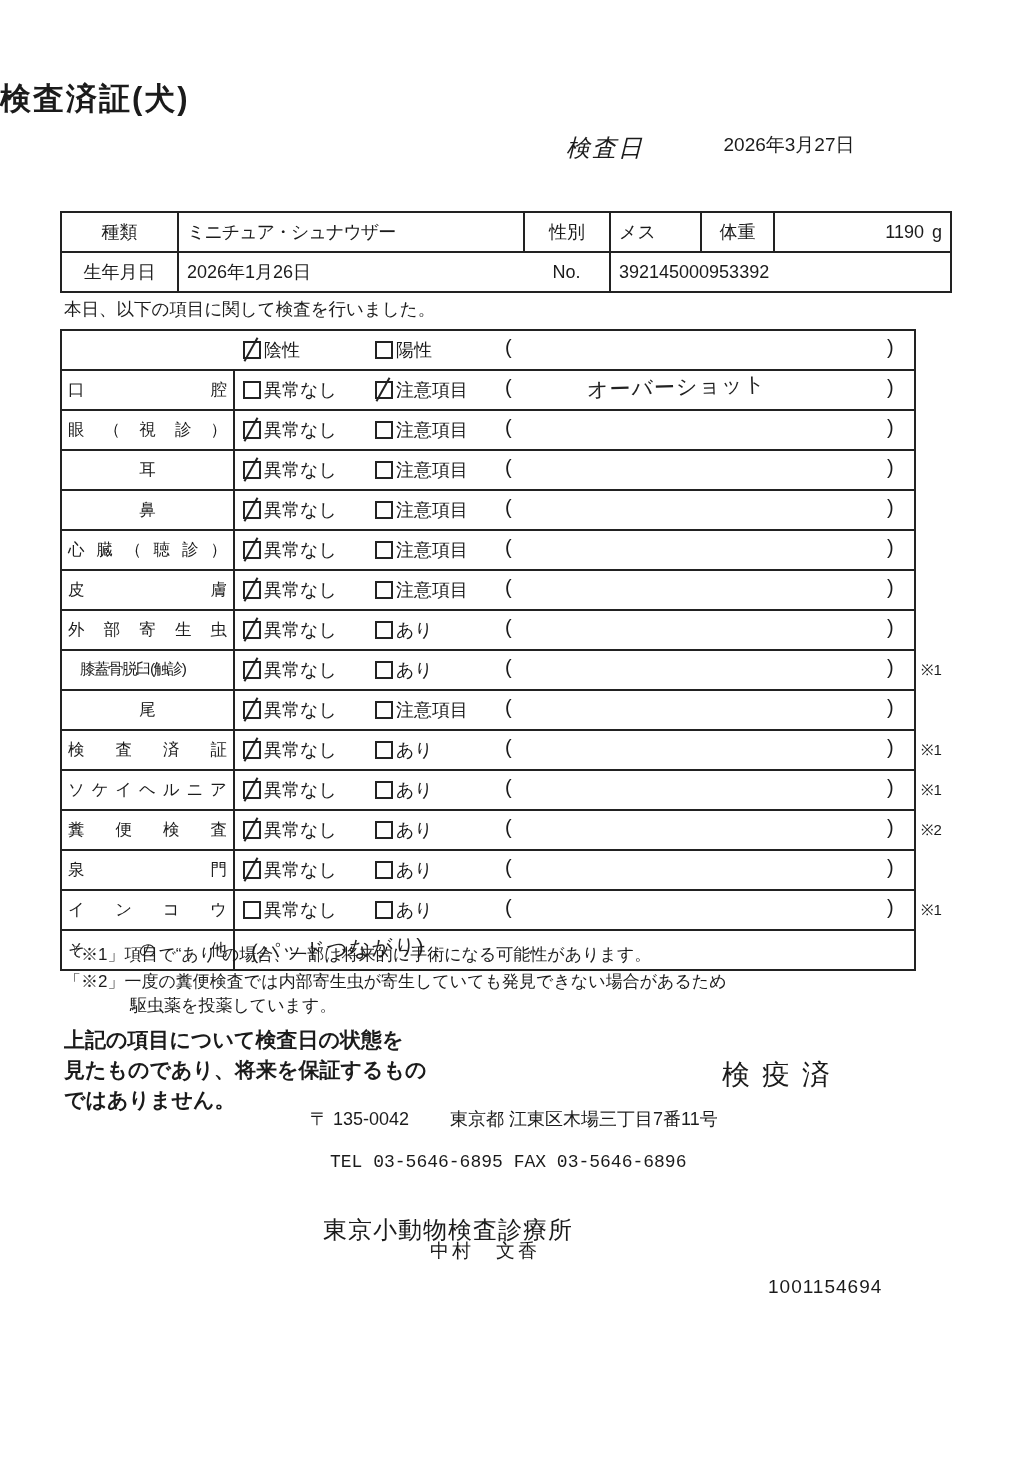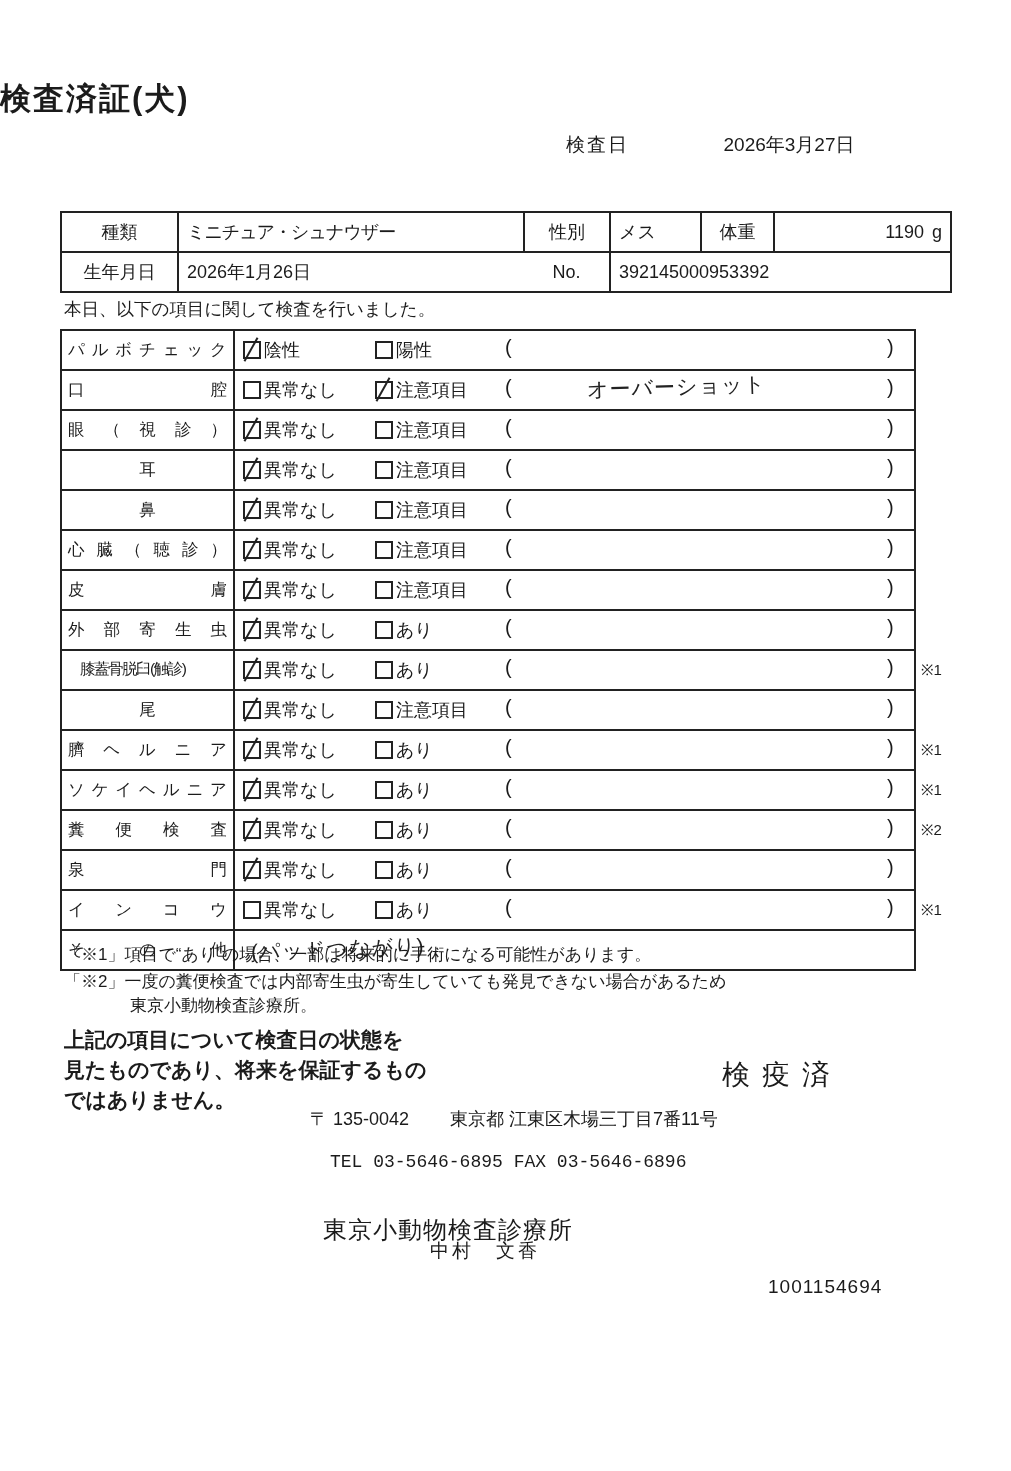--- a/index.html
+++ b/index.html
@@ -5,21 +5,21 @@
   html,body{margin:0;padding:0;background:#e8e8e8;}
   .page{
     position:relative;width:1011px;height:1471px;background:#ffffff;
     font-family:"Liberation Sans",sans-serif;color:#1b1b1b;overflow:hidden;
     margin:0 auto;
   }
   .abs{position:absolute;}
 
   
   .doc-title{left:0;top:78px;width:100%;text-align:left;font-size:31px;font-weight:600;letter-spacing:2px;}
-  .insp-date-label{left:566px;top:132px;font-size:19px;letter-spacing:2px;}
+  .insp-date-label{left:566px;top:132px;font-size:24px;letter-spacing:2px;font-style:italic;}
   .insp-date-value{left:640px;top:132px;width:298px;text-align:center;font-size:19px;}
 
   table.box{border-collapse:collapse;table-layout:fixed;}
   table.box td{border:2px solid #222;font-size:18px;padding:0 8px;overflow:hidden;white-space:nowrap;}
   td.lbl{text-align:center;padding:0 4px;}
   td.val{text-align:left;}
 
   .owner-table{left:60px;top:161px;}
   .info-table{left:60px;top:211px;}
   .info-table td{height:38px;}
@@ -103,21 +103,20 @@
       <td class="lbl no-lborder no-lbl">No.</td>
       <td class="val" colspan="3">392145000953392</td>
     </tr>
   </tbody>
     </table>
 
   <div class="abs intro-line">本日、以下の項目に関して検査を行いました。</div>
 
   <div class="abs check-table" id="check-table">
     <div class="trow">
-      <div class="tlabel justify">パルボチェック</div>
       <div class="tcontent">
         <span class="cb cb1 checked"></span>
         <span class="opt opt1">陰性</span>
         <span class="cb cb2"></span>
         <span class="opt opt2">陽性</span>
         <span class="paren po">(</span>
         <span class="hw"></span>
         <span class="paren pc">)</span>
         <span class="rownote"></span>
       </div>
@@ -243,21 +242,21 @@
         <span class="cb cb2"></span>
         <span class="opt opt2">注意項目</span>
         <span class="paren po">(</span>
         <span class="hw"></span>
         <span class="paren pc">)</span>
         <span class="rownote"></span>
       </div>
     </div>
 
     <div class="trow">
-      <div class="tlabel justify">臍ヘルニア</div>
+      <div class="tlabel justify">検査済証</div>
       <div class="tcontent">
         <span class="cb cb1 checked"></span>
         <span class="opt opt1">異常なし</span>
         <span class="cb cb2"></span>
         <span class="opt opt2">あり</span>
         <span class="paren po">(</span>
         <span class="hw"></span>
         <span class="paren pc">)</span>
         <span class="rownote">※1</span>
       </div>
@@ -325,21 +324,21 @@
 
         <span class="hw hw-left">(パッドつながり)</span>
 
         <span class="rownote"></span>
       </div>
     </div>
   </div>
 
   <div class="abs fnote1">「※1」項目で“あり”の場合、一部は将来的に手術になる可能性があります。</div>
   <div class="abs fnote2a">「※2」一度の糞便検査では内部寄生虫が寄生していても発見できない場合があるため</div>
-  <div class="abs fnote2b">東京小動物検査診療所。</div>
+  <div class="abs fnote2b">駆虫薬を投薬しています。</div>
 
   <div class="abs disclaimer">
     <div>上記の項目について検査日の状態を</div>
     <div>見たものであり、将来を保証するもの</div>
     <div>ではありません。</div>
   </div>
 
   <div class="abs stamp">検疫済</div>
 
   <div class="abs postal-line">

